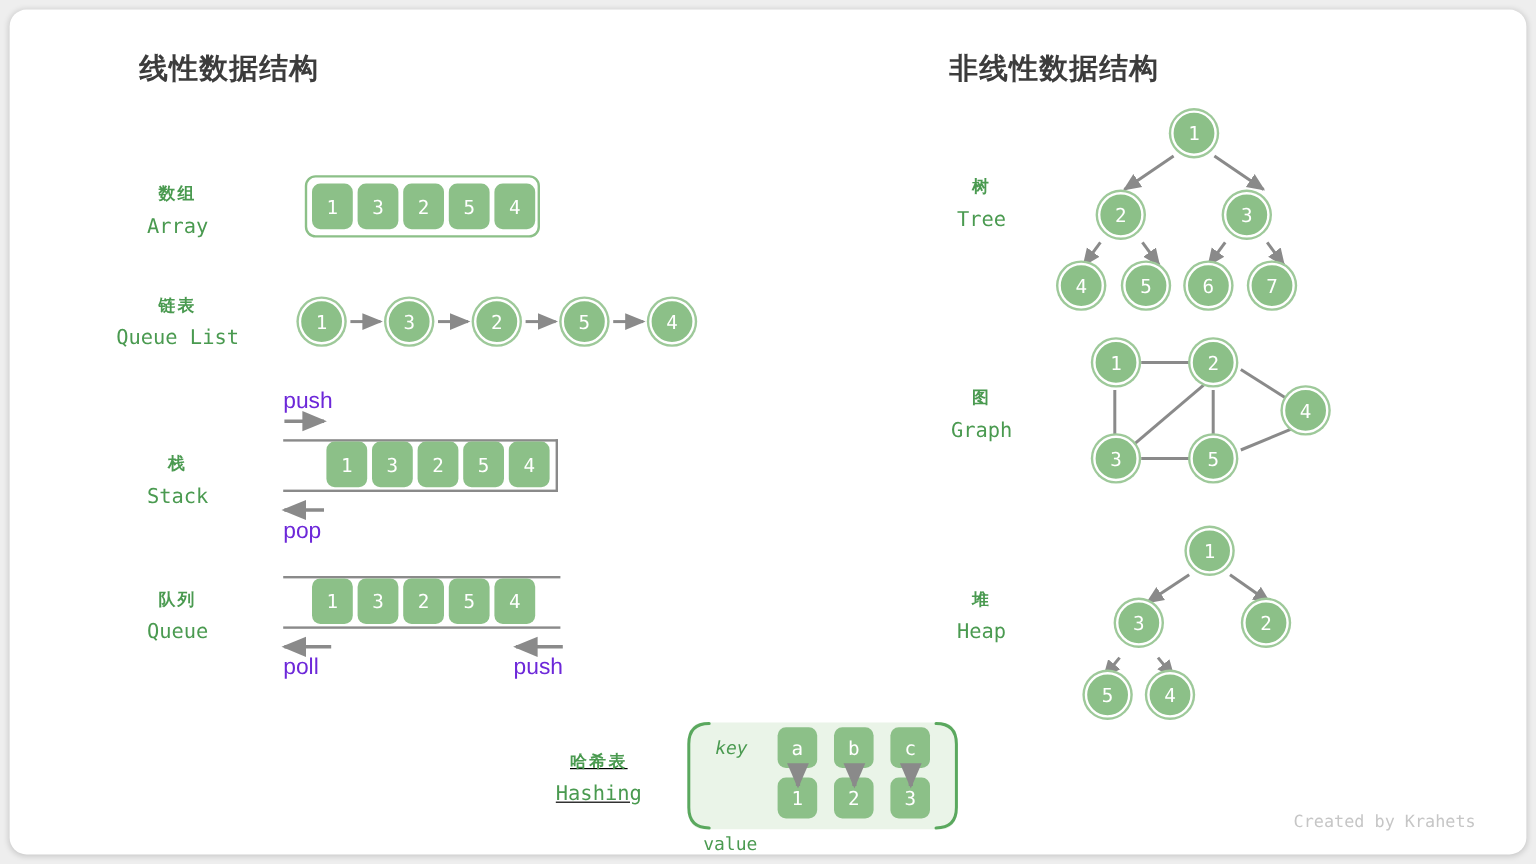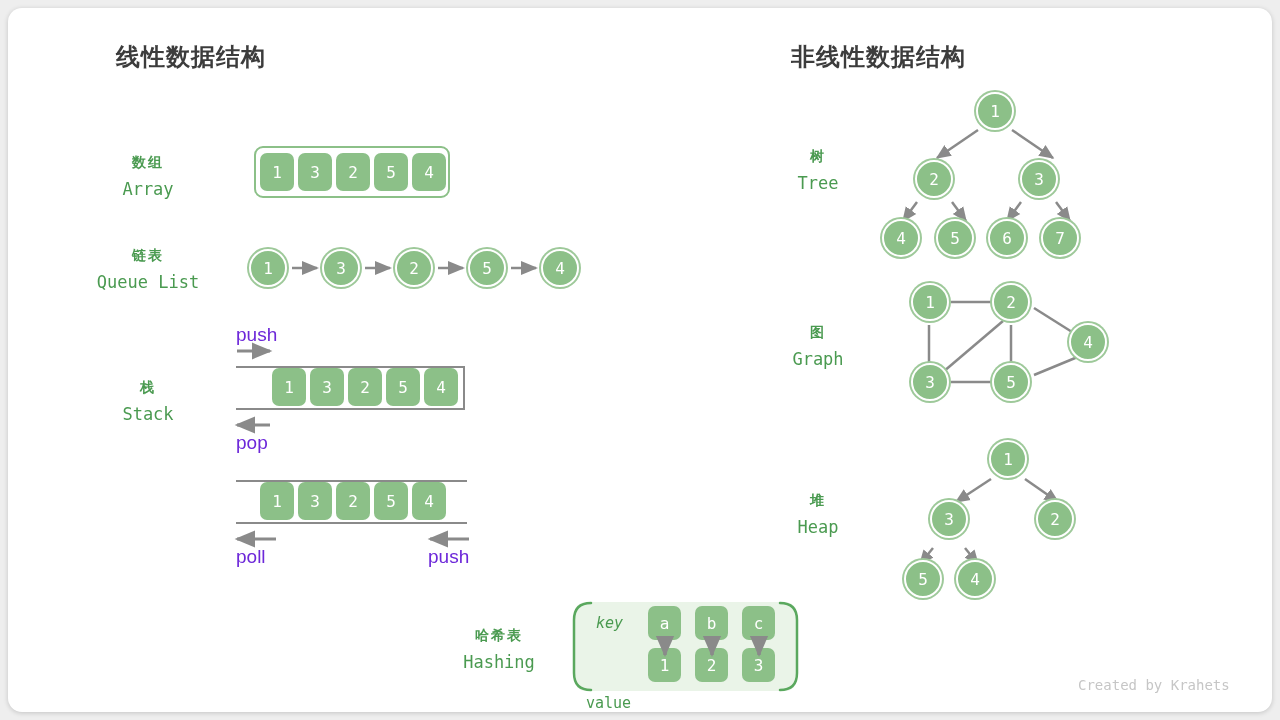--- a/index.html
+++ b/index.html
@@ -236,31 +236,35 @@
   <div class="opn" style="left:228px; top:424px;">pop</div>
   <div class="hline" style="left:228px; top:358px; width:229px;"></div>
   <div class="hline" style="left:228px; top:400px; width:229px;"></div>
   <div class="vline" style="left:455px; top:358px; height:44px;"></div>
   <div class="cell" style="left:264px; top:360px;">1</div>
   <div class="cell" style="left:302px; top:360px;">3</div>
   <div class="cell" style="left:340px; top:360px;">2</div>
   <div class="cell" style="left:378px; top:360px;">5</div>
   <div class="cell" style="left:416px; top:360px;">4</div>
 
+  <div class="lbl" style="left:72px; top:478px; width:136px;">
+    <span class="cn">队列</span>
+    <span class="en">Queue</span>
+  </div>
   <div class="hline" style="left:228px; top:472px; width:231px;"></div>
   <div class="hline" style="left:228px; top:514px; width:231px;"></div>
   <div class="cell" style="left:252px; top:474px;">1</div>
   <div class="cell" style="left:290px; top:474px;">3</div>
   <div class="cell" style="left:328px; top:474px;">2</div>
   <div class="cell" style="left:366px; top:474px;">5</div>
   <div class="cell" style="left:404px; top:474px;">4</div>
   <div class="opn" style="left:228px; top:538px;">poll</div>
   <div class="opn" style="left:420px; top:538px;">push</div>
 
-  <div class="lbl" style="left:413px; top:613px; width:156px;">
+  <div class="lbl" style="left:413px; top:613px; width:156px;text-decoration:underline;">
     <span class="cn">哈希表</span>
     <span class="en">Hashing</span>
   </div>
   <div class="hash-bg" style="left:566px; top:594px; width:223px; height:89px;"></div>
   <div class="hash-lab" style="left:588px; top:606px;font-style:italic;">key</div>
   <div class="hash-lab" style="left:578px; top:686px;">value</div>
   <div class="cell" style="left:640px; top:598px; width:33px; height:34px;">a</div>
   <div class="cell" style="left:687px; top:598px; width:33px; height:34px;">b</div>
   <div class="cell" style="left:734px; top:598px; width:33px; height:34px;">c</div>
   <div class="cell" style="left:640px; top:640px; width:33px; height:34px;">1</div>

